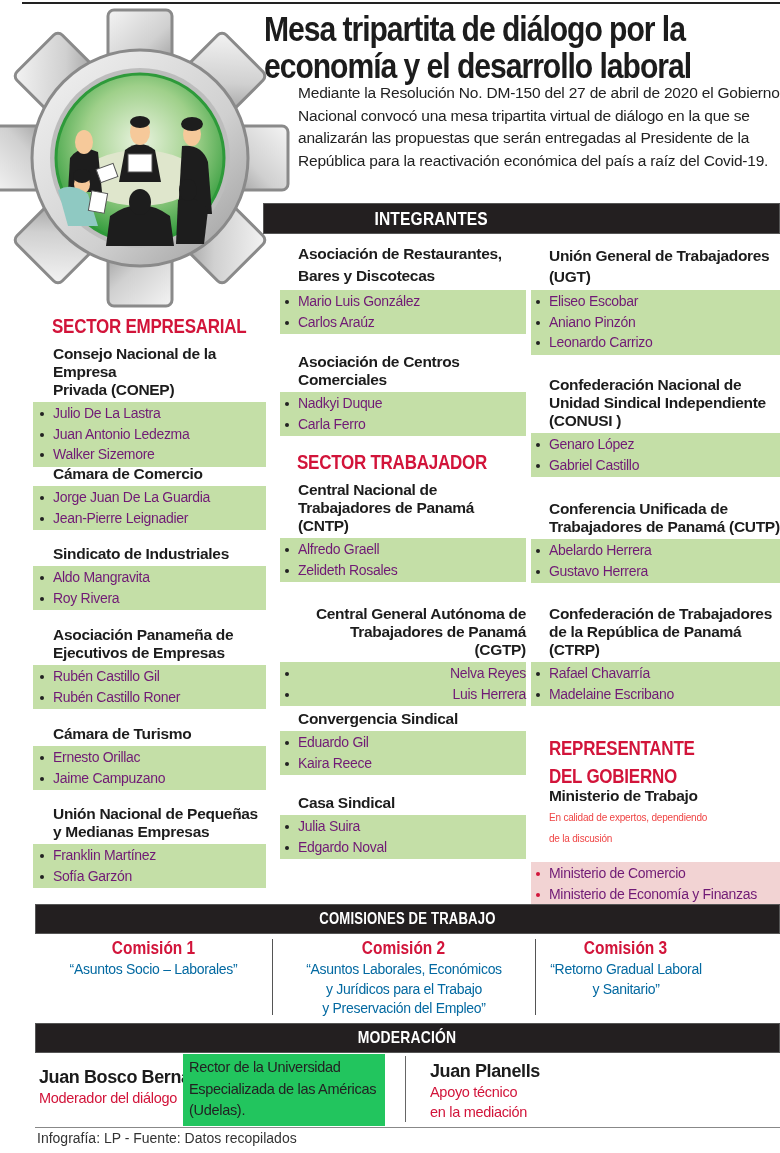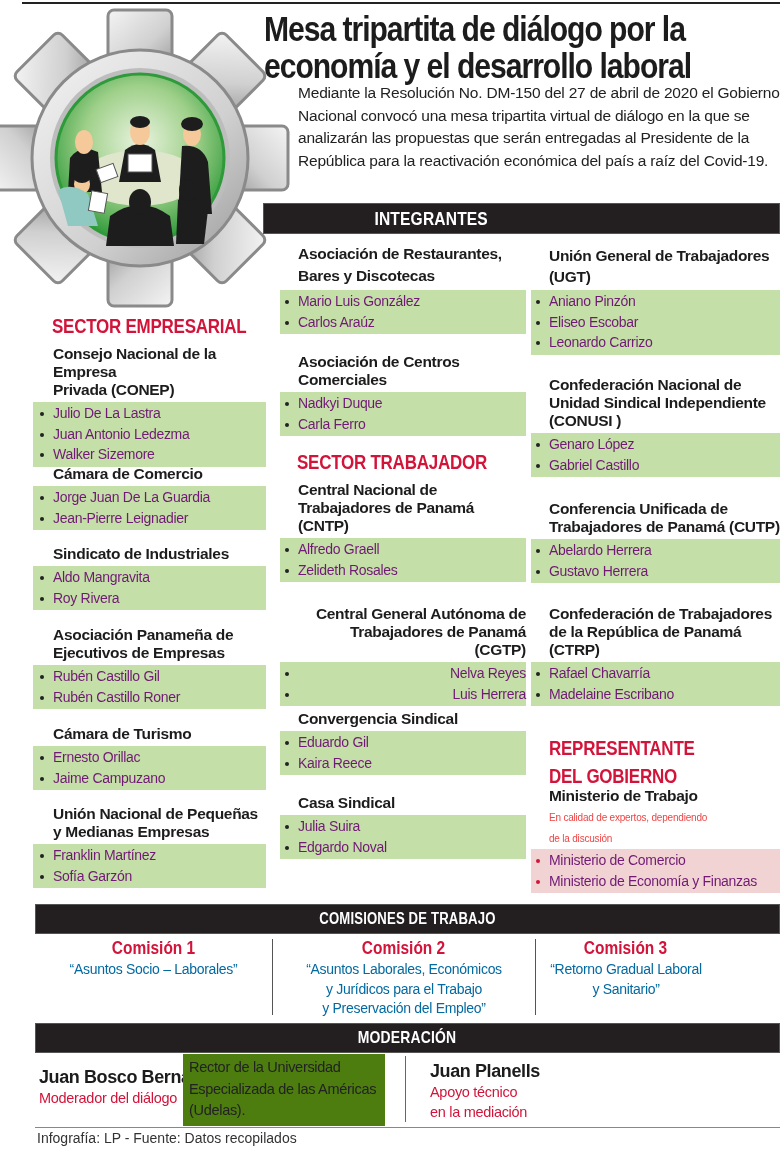--- a/index.html
+++ b/index.html
@@ -44,21 +44,21 @@
 
   .comisiones { position: absolute; left: 35px; top: 936px; width: 745px; height: 85px; display: flex; }
   .comision { text-align: center; }
   .comision .ctitle { color: #d2143a; font-weight: bold; font-size: 18px; line-height: 24px; display: inline-block; transform: scaleX(0.86); }
   .comision .cdesc { font-size: 14px; line-height: 19.5px; color: #0369a1; letter-spacing: -0.3px; }
   .cdiv { width: 1px; background: #555; margin: 3px 0 6px 0; }
 
   .moderacion { position: absolute; left: 35px; top: 1054px; width: 745px; height: 72px; display: flex; }
   .mod-name { font-weight: bold; font-size: 18px; line-height: 22px; color: #1c1c1c; letter-spacing: -0.4px; white-space: nowrap; }
   .mod-role { color: #d2143a; font-size: 14.5px; line-height: 20px; letter-spacing: -0.3px; }
-  .mod-desc { background: #4d7c0f; font-size: 14.5px; line-height: 21.5px; color: #222; padding: 3px 6px; letter-spacing: -0.3px; }
+  .mod-desc { background: #22c55e; font-size: 14.5px; line-height: 21.5px; color: #222; padding: 3px 6px; letter-spacing: -0.3px; }
   .bottom-rule { position: absolute; left: 35px; top: 1127px; width: 745px; height: 1px; background: #888; }
   .credit { position: absolute; left: 37px; top: 1131px; font-size: 14px; line-height: 14px; color: #333; }
 </style>
 </head>
 <body>
 
 <div class="top-rule"></div>
 
 <svg class="gear" viewBox="0 0 300 300">
   <defs>
@@ -251,22 +251,22 @@
     <li>Edgardo Noval</li>
   </ul>
 </div>
 
 <div class="org" style="left:531px; top:245px; width:249px;">
   <div class="org-name" style="line-height:21px;">
     <div>Unión General de Trabajadores</div>
     <div>(UGT)</div>
   </div>
   <ul class="list">
+    <li>Eliseo Escobar</li>
     <li>Aniano Pinzón</li>
-    <li>Eliseo Escobar</li>
     <li>Leonardo Carrizo</li>
   </ul>
 </div>
 
 <div class="org" style="left:531px; top:376px; width:249px;">
   <div class="org-name">
     <div>Confederación Nacional de</div>
     <div>Unidad Sindical Independiente</div>
     <div>(CONUSI )</div>
   </div>
@@ -303,21 +303,21 @@
   <div>REPRESENTANTE</div>
   <div>DEL GOBIERNO</div>
 </div>
 
 <div class="org" style="left:531px; top:787px; width:249px;">
   <div class="org-name">Ministerio de Trabajo</div>
   <div class="gov-desc" style="margin-top:2px;">
     <div>En calidad de expertos, dependiendo</div>
     <div>de la discusión</div>
   </div>
-  <ul class="list pink" style="margin-top:0;">
+  <ul class="list pink" style="margin-top:13px;">
     <li>Ministerio de Comercio</li>
     <li>Ministerio de Economía  y Finanzas</li>
   </ul>
 </div>
 
 <div class="bar bar-comisiones">
   <span>COMISIONES DE TRABAJO</span>
 </div>
 
 <div class="comisiones">

